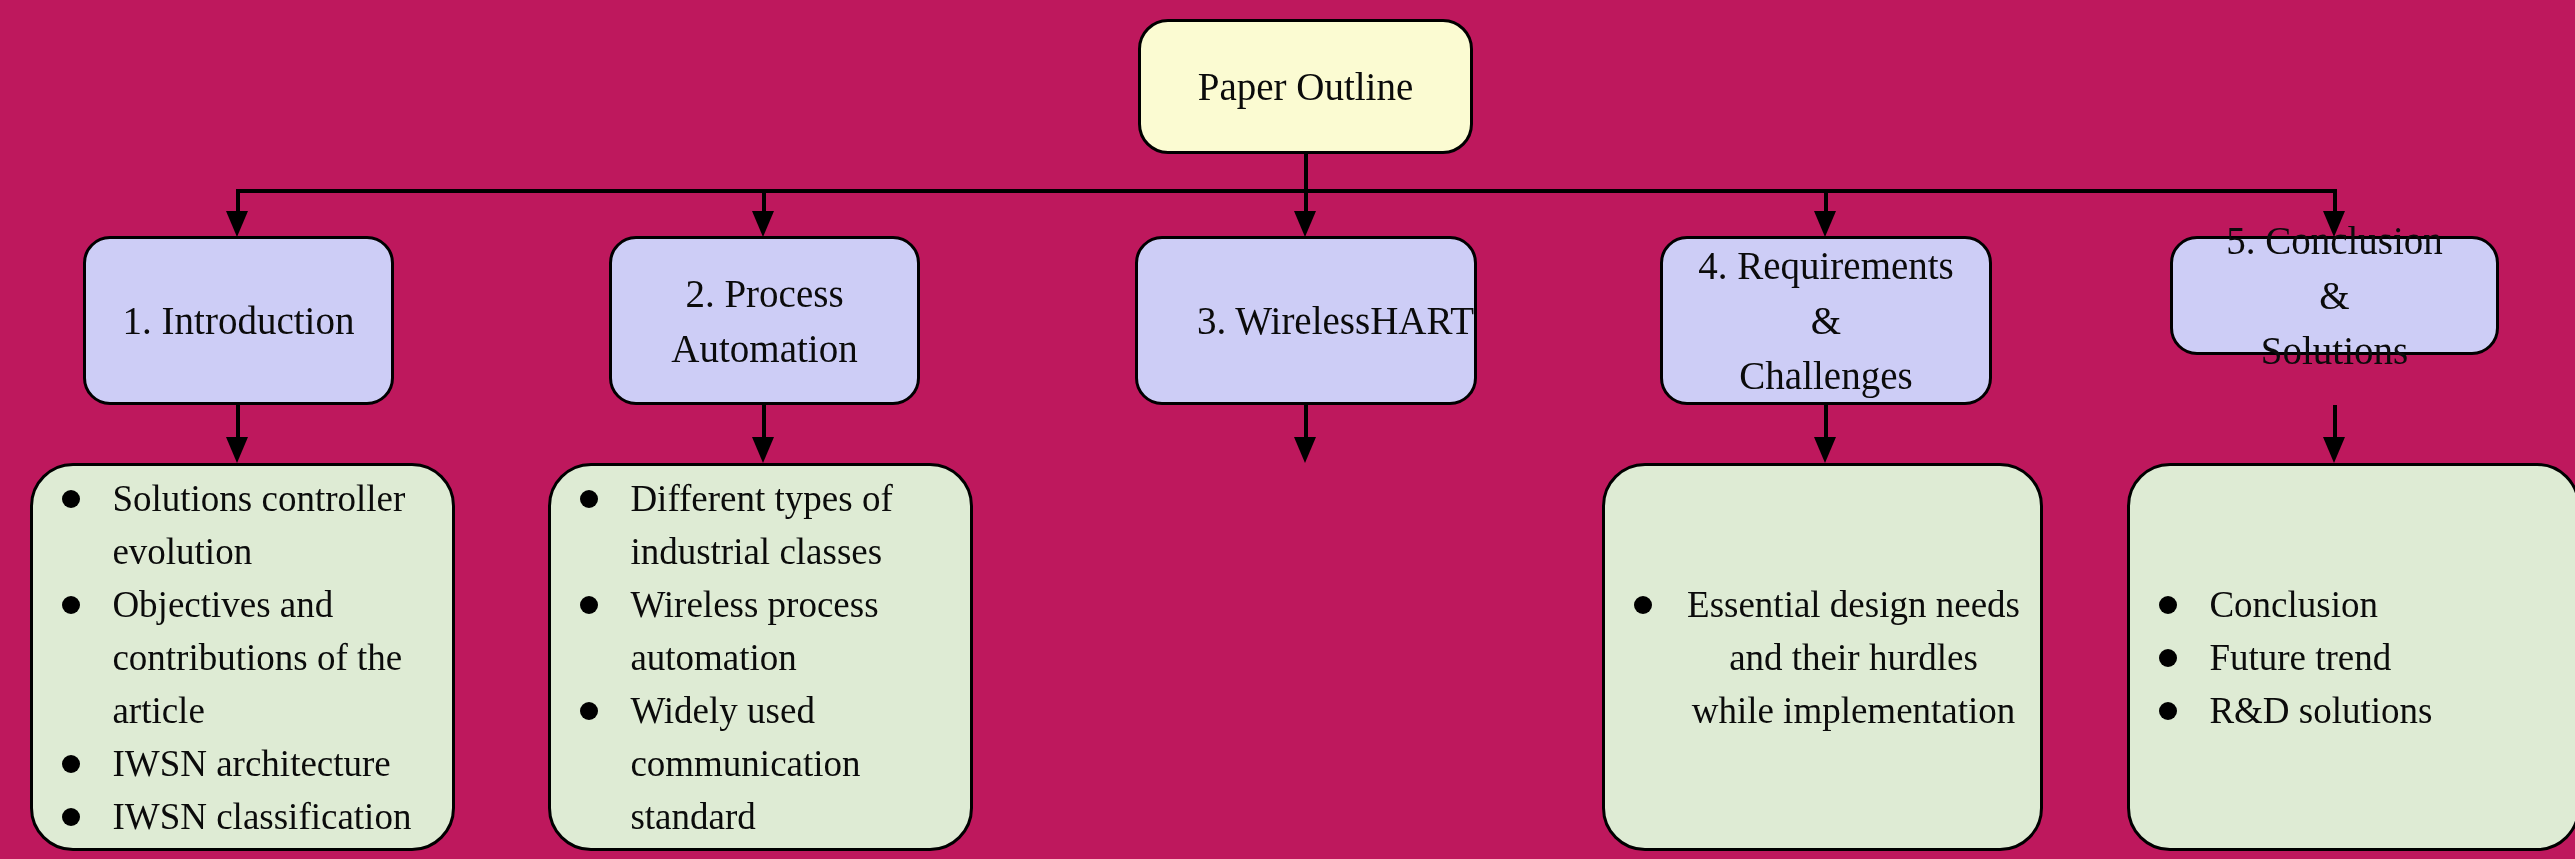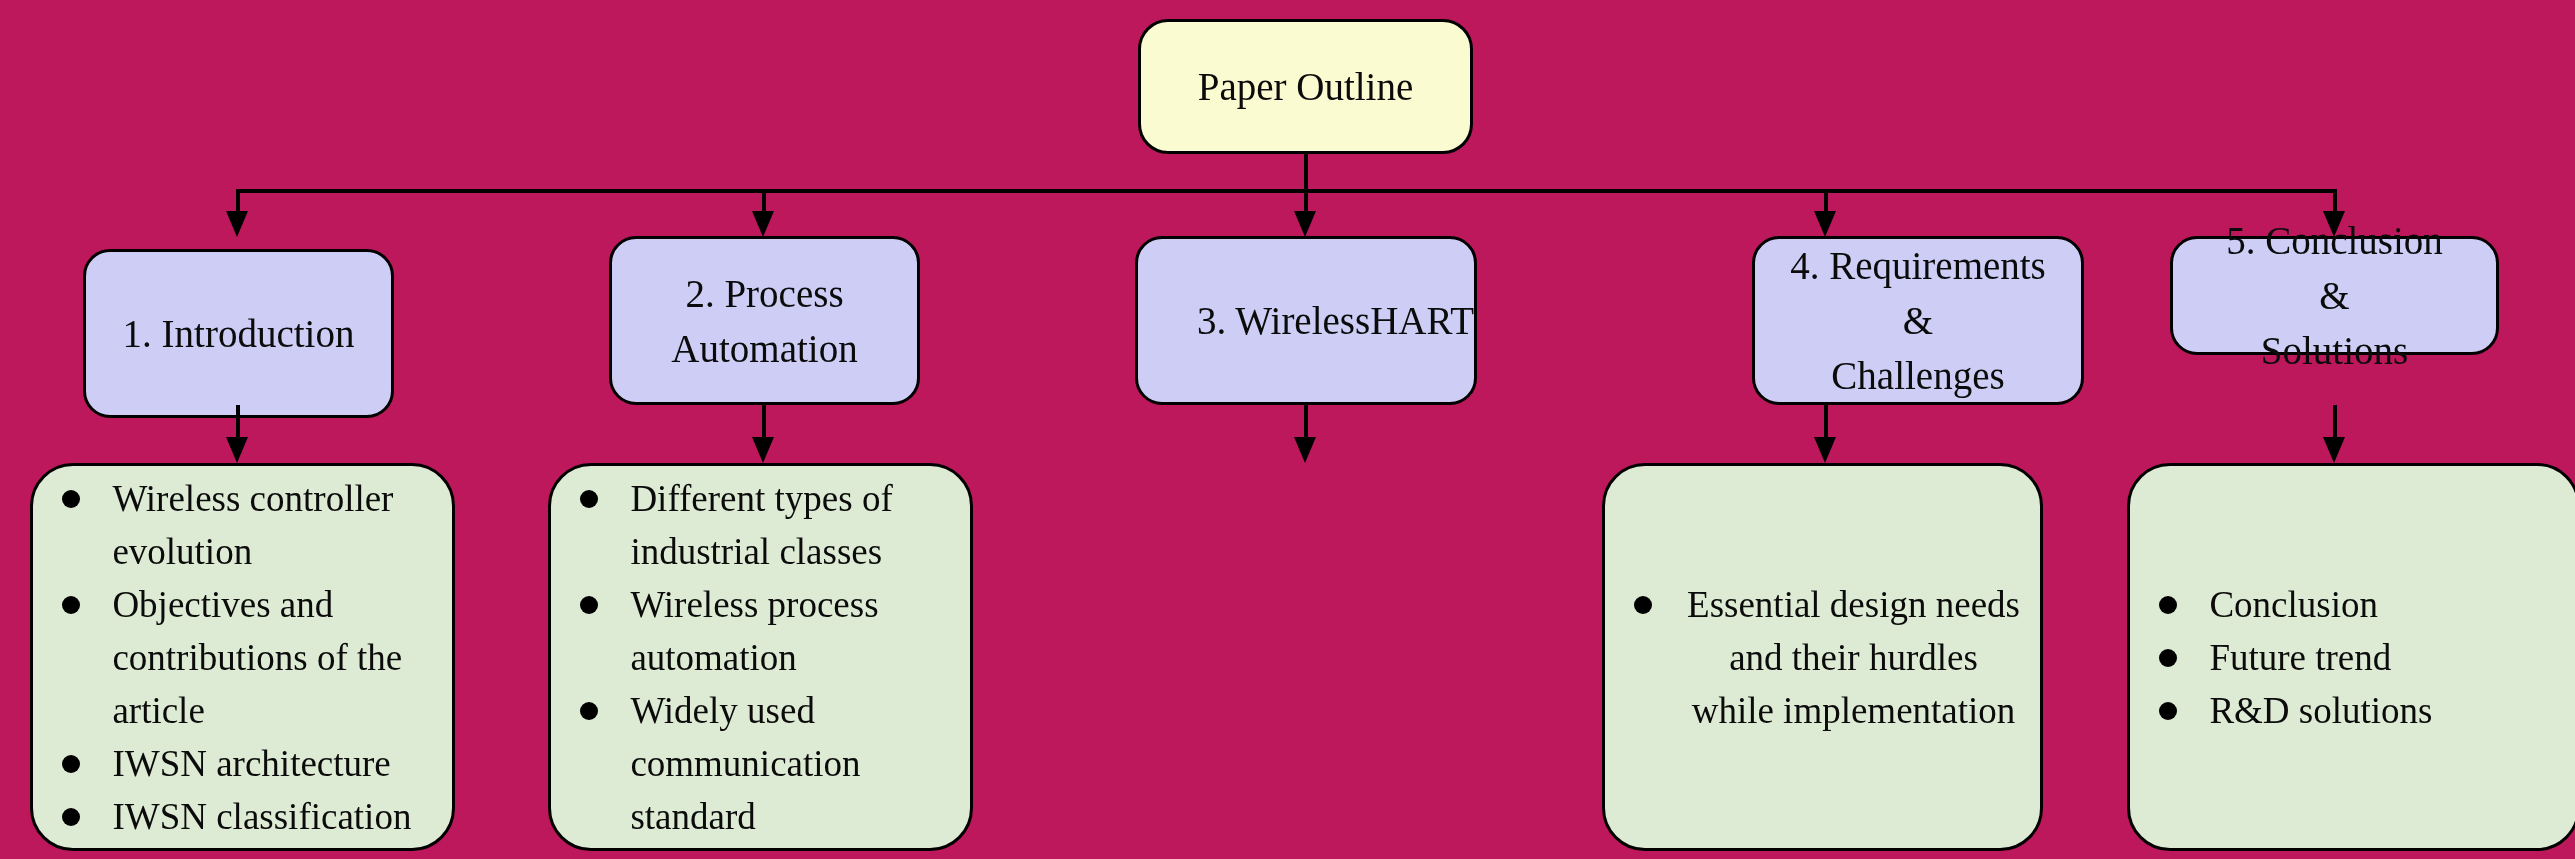--- a/index.html
+++ b/index.html
@@ -101,34 +101,34 @@
   <div class="vline" style="left:762px;top:189px;height:24px;"></div>
   <div class="vline" style="left:1824px;top:189px;height:24px;"></div>
   <div class="vline" style="left:2333px;top:189px;height:24px;"></div>
 
   <div class="arrowhead" style="left:226px;top:211px;"></div>
   <div class="arrowhead" style="left:752px;top:211px;"></div>
   <div class="arrowhead" style="left:1294px;top:211px;"></div>
   <div class="arrowhead" style="left:1814px;top:211px;"></div>
   <div class="arrowhead" style="left:2323px;top:211px;"></div>
 
-  <div class="box section-box" style="left:83px;top:236px;width:311px;height:169px;margin-top:13px;">
+  <div class="box section-box" style="left:83px;top:236px;width:311px;height:169px;">
     <div>1. Introduction</div>
   </div>
 
   <div class="box section-box" style="left:609px;top:236px;width:311px;height:169px;">
     <div>2. Process</div>
     <div>Automation</div>
   </div>
 
   <div class="box section-box" style="left:1135px;top:236px;width:342px;height:169px;align-items:flex-end;">
     <div>3. WirelessHART</div>
   </div>
 
-  <div class="box section-box" style="left:1752px;top:236px;width:332px;height:169px;">
+  <div class="box section-box" style="left:1660px;top:236px;width:332px;height:169px;">
     <div>4. Requirements</div>
     <div>&amp;</div>
     <div>Challenges</div>
   </div>
 
   <div class="box section-box" style="left:2170px;top:236px;width:329px;height:119px;">
     <div>5. Conclusion</div>
     <div>&amp;</div>
     <div>Solutions</div>
   </div>
@@ -140,21 +140,21 @@
   <div class="vline" style="left:2333px;top:405px;height:33px;"></div>
 
   <div class="arrowhead" style="left:226px;top:437px;"></div>
   <div class="arrowhead" style="left:752px;top:437px;"></div>
   <div class="arrowhead" style="left:1294px;top:437px;"></div>
   <div class="arrowhead" style="left:1814px;top:437px;"></div>
   <div class="arrowhead" style="left:2323px;top:437px;"></div>
 
   <div class="box detail-box" style="left:30px;top:463px;width:425px;height:388px;">
     <ul class="bullets">
-      <li>Wireless controller evolution</li>
+      <li>Solutions controller evolution</li>
       <li>Objectives and contributions of the article</li>
       <li>IWSN architecture</li>
       <li>IWSN classification</li>
     </ul>
   </div>
 
   <div class="box detail-box" style="left:548px;top:463px;width:425px;height:388px;">
     <ul class="bullets">
       <li>Different types of industrial classes</li>
       <li>Wireless process automation</li>

